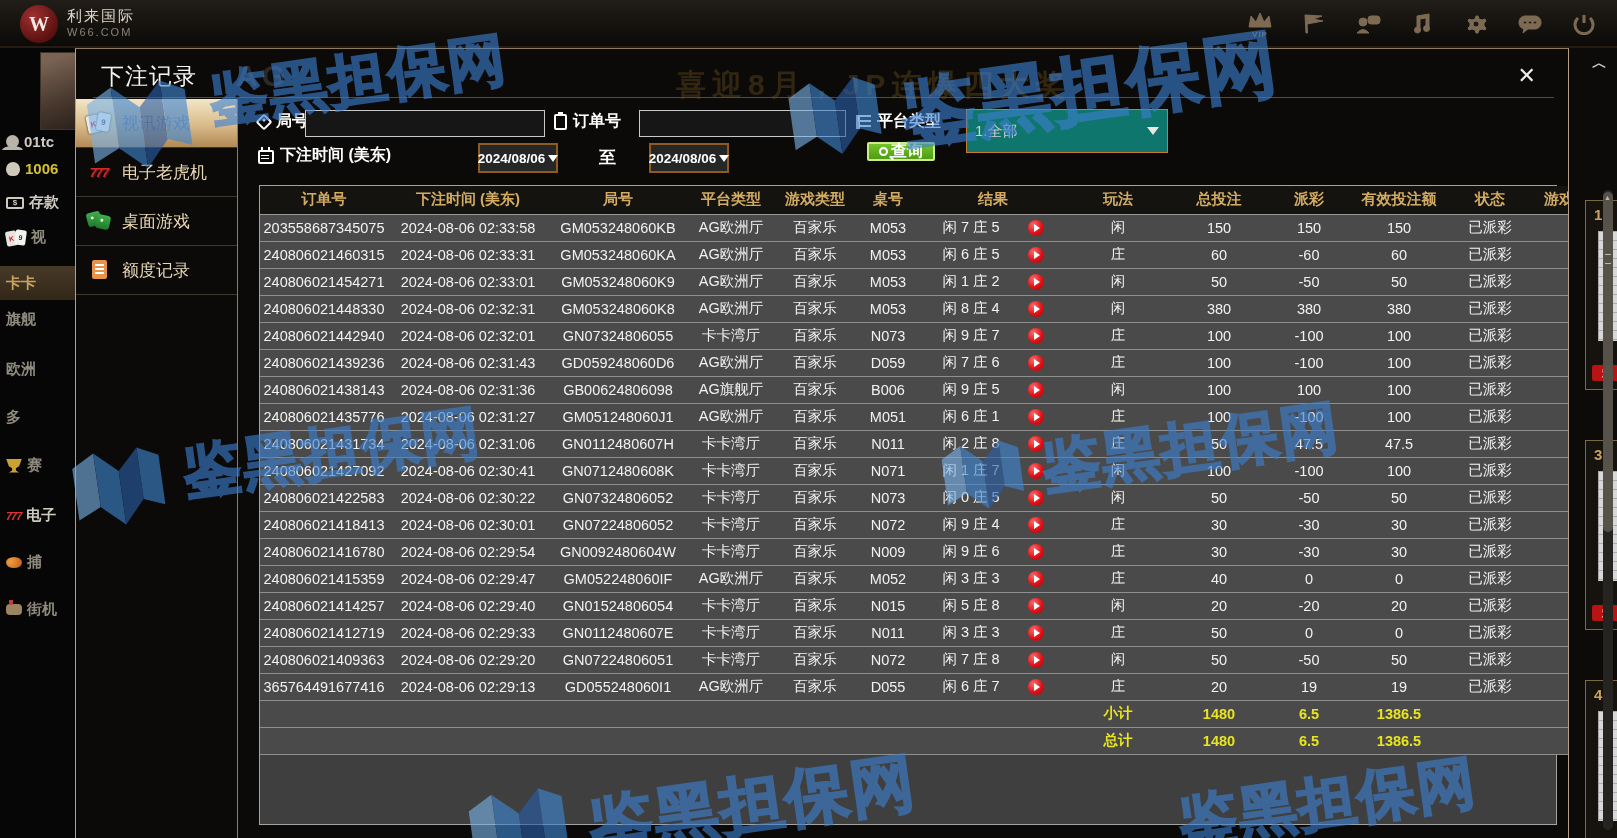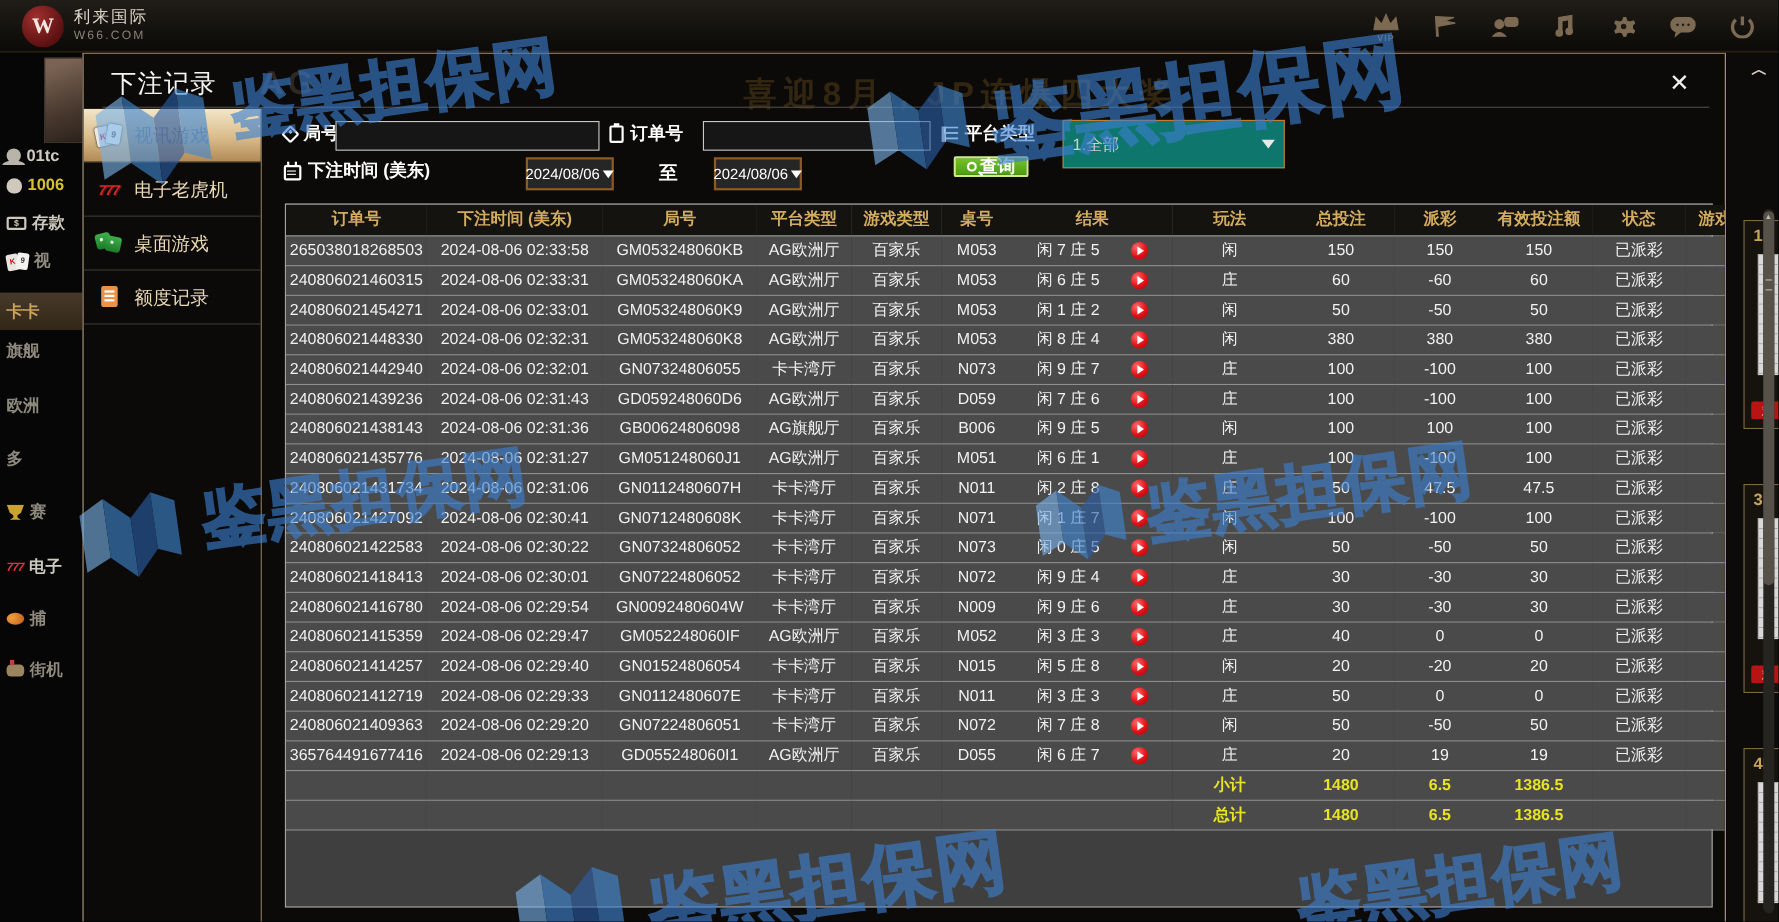--- a/index.html
+++ b/index.html
@@ -95,21 +95,21 @@
                    box-shadow:0 4px 0 #fff,0 8px 0 #fff;}
   
   .flabel{position:absolute;display:flex;align-items:center;gap:6px;color:#fff;font-weight:bold;font-size:16px;white-space:nowrap;}
   .finput{position:absolute;height:27px;background:#161616;border:1px solid #c9c9c9;color:#ddd;
           font-size:14px;padding:0 6px;outline:none;}
   .fselect{position:absolute;height:44px;background:#0f766e;border:1px solid #c87d2e;color:#cfcfcf;
            font-size:15px;display:flex;align-items:center;padding:0 8px;cursor:pointer;}
   .fselect .tri{margin-left:auto;width:0;height:0;border-left:6px solid transparent;border-right:6px solid transparent;
                 border-top:8px solid #e8e8e8;}
   .dsel{position:absolute;width:80px;height:30px;background:#262626;border:2px solid #8d5a20;color:#fff;
-        font-weight:normal;font-size:13.5px;display:flex;align-items:center;justify-content:center;gap:3px;cursor:pointer;}
+        font-weight:bold;font-size:13.5px;display:flex;align-items:center;justify-content:center;gap:3px;cursor:pointer;}
   .dsel .tri{width:0;height:0;border-left:5px solid transparent;border-right:5px solid transparent;border-top:7px solid #fff;}
   .zhi{position:absolute;color:#fff;font-weight:bold;font-size:17px;}
   .qbtn{position:absolute;width:68px;height:19px;background:linear-gradient(#74c32a,#4e9c12);
         border:2px solid #cdeb8b;border-radius:2px;color:#fff;font-weight:bold;font-size:16px;
         display:flex;align-items:center;justify-content:center;gap:3px;cursor:pointer;}
   .mag{width:9px;height:9px;border:2px solid #fff;border-radius:50%;position:relative;flex:none;}
   .mag:after{content:"";position:absolute;left:8px;top:8px;width:5px;height:2px;background:#fff;transform:rotate(45deg);}
   .ic-tag{width:12px;height:12px;border:2px solid #fff;border-radius:2px;transform:rotate(45deg);position:relative;flex:none;}
   .ic-tag:after{content:"";position:absolute;left:1px;top:1px;width:3px;height:3px;border-radius:50%;background:#fff;}
   .ic-clip{width:13px;height:16px;border:2px solid #fff;border-radius:2px;position:relative;flex:none;}
@@ -377,21 +377,21 @@
               <th>玩法</th>
               <th>总投注</th>
               <th>派彩</th>
               <th>有效投注额</th>
               <th>状态</th>
               <th>游戏模式</th>
             </tr>
           </thead>
         <tbody id="tbody">
             <tr>
-              <td>265038018268503</td>
+              <td>203558687345075</td>
               <td>2024-08-06 02:33:58</td>
               <td>GM053248060KB</td>
               <td>AG欧洲厅</td>
               <td>百家乐</td>
               <td>M053</td>
               <td><span class="rescell">
                   <span>闲 7 庄 5</span>
                   <span class="playbtn"></span>
                 </span></td>
               <td>闲</td>

